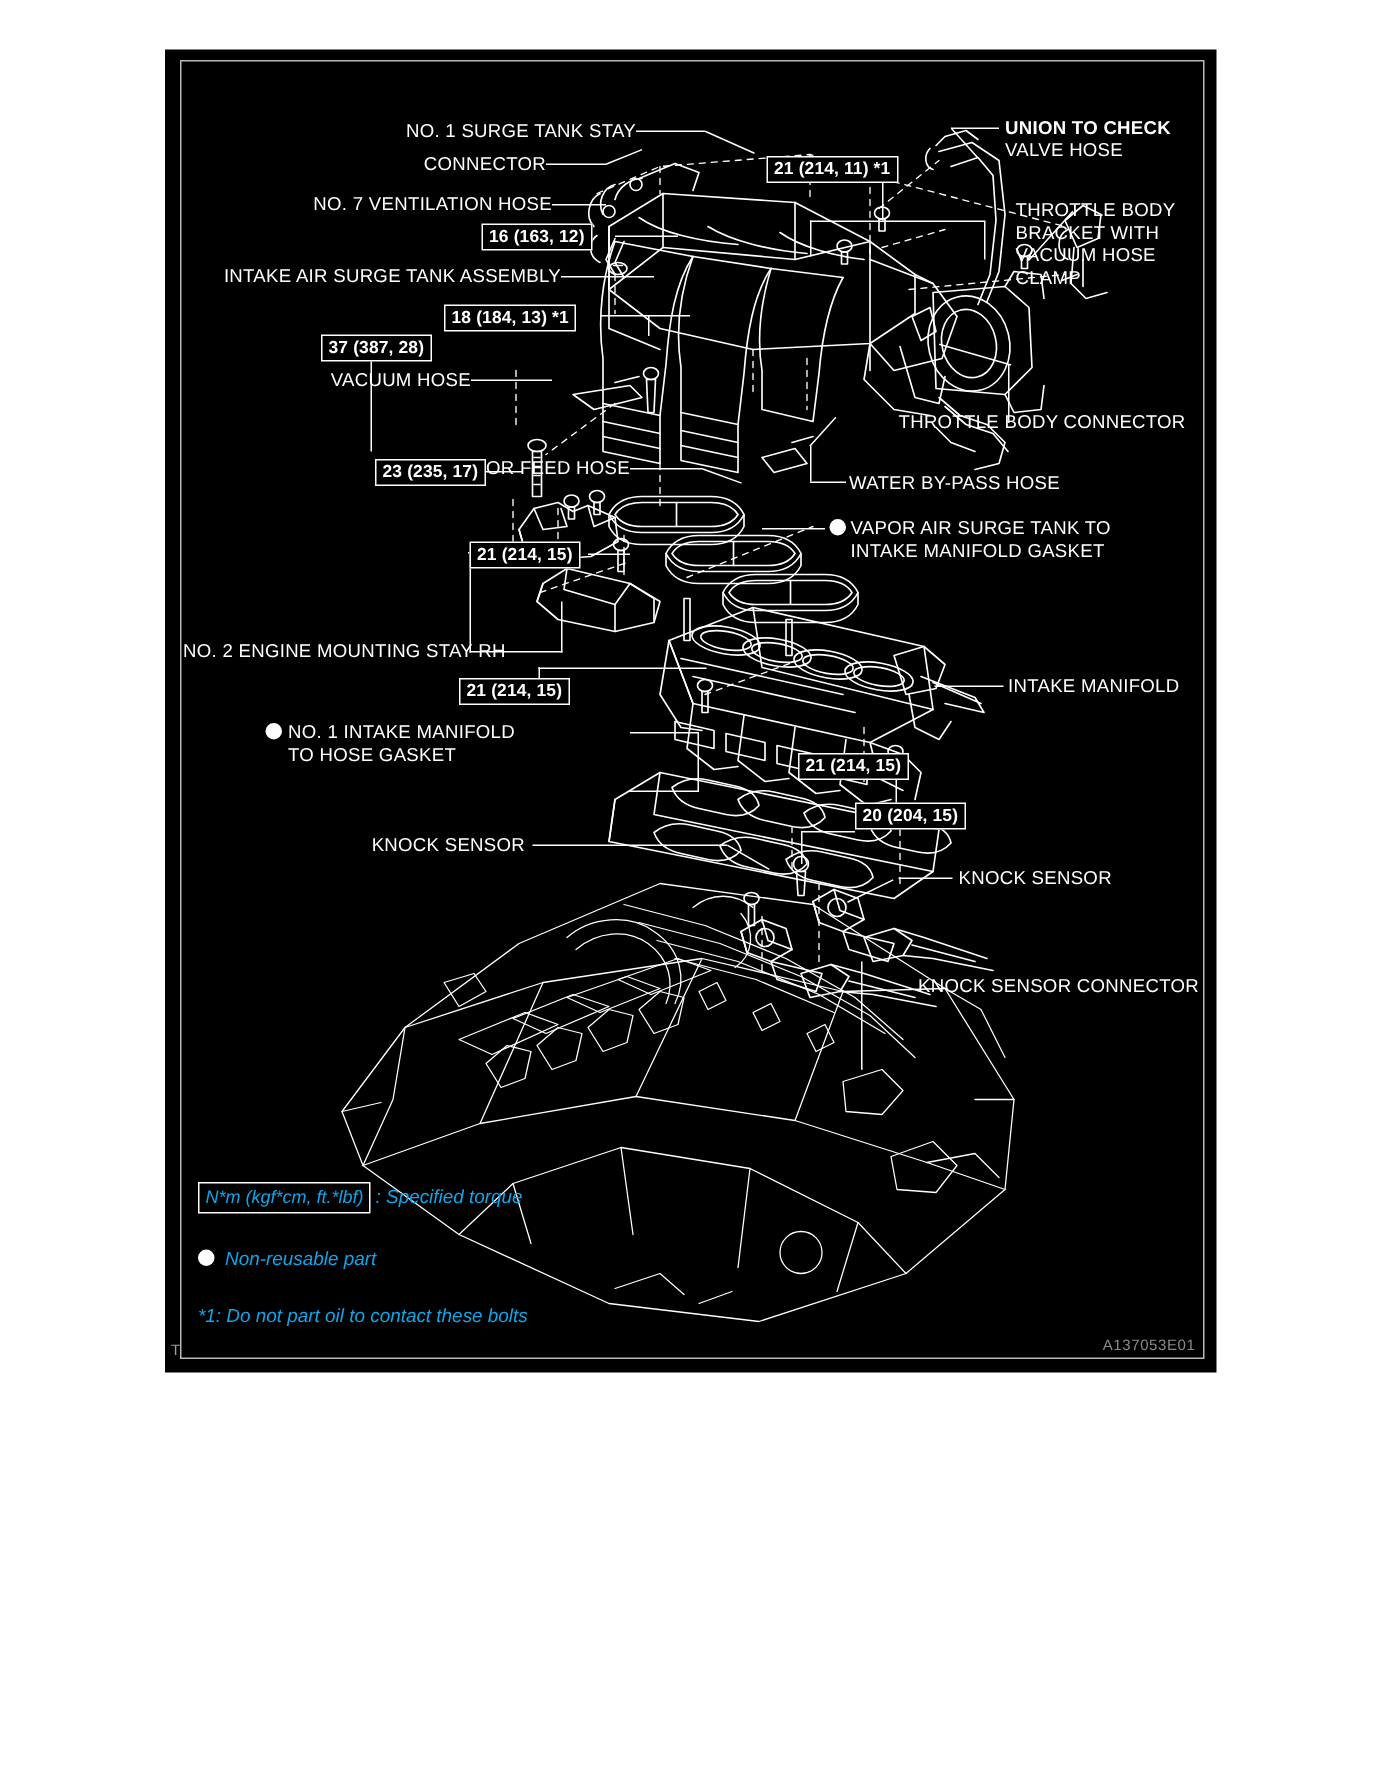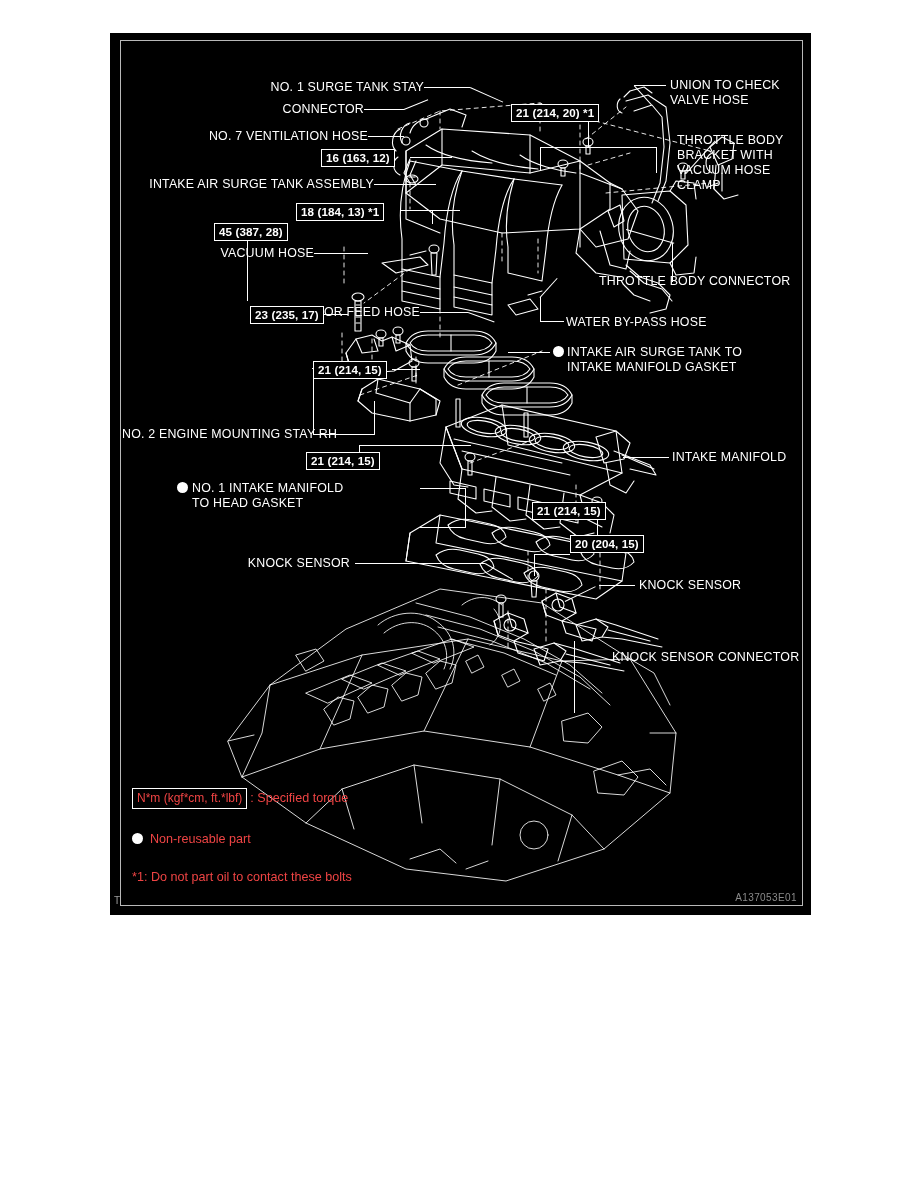--- a/index.html
+++ b/index.html
@@ -85,24 +85,25 @@
   .bullet {
     position: absolute;
     width: 11px; height: 11px;
     border-radius: 50%;
     background: #ffffff;
   }
   
   #legend { position: absolute; left: 22px; top: 755px; }
   .legend-row {
     position: relative;
-    color: #ef4444;
+    color: #0ea5e9;
     font-size: 12.6px;
     line-height: 16px;
     white-space: nowrap;
+    font-style: italic;
   }
   .legend-box {
     display: inline-block;
     border: 1.5px solid #ffffff;
     padding: 1px 4px 2px 4px;
     font-size: 12px;
     vertical-align: middle;
   }
   #corner-code {
     position: absolute;
@@ -536,49 +537,49 @@
     <div class="ld h" style="left:464px;top:679px;width:1px;"></div>
 
     <div class="lbl r" style="left:60px;top:47px;width:254px;">NO. 1 SURGE TANK STAY</div>
     <div class="lbl r" style="left:60px;top:69px;width:194px;">CONNECTOR</div>
     <div class="lbl r" style="left:20px;top:96px;width:238px;">NO. 7 VENTILATION HOSE</div>
     <div class="lbl r" style="left:0px;top:144px;width:264px;">INTAKE AIR SURGE TANK ASSEMBLY</div>
     <div class="lbl r" style="left:60px;top:213px;width:144px;">VACUUM HOSE</div>
     <div class="lbl r" style="left:150px;top:272px;width:160px;">VAPOR FEED HOSE</div>
     <div class="lbl" style="left:12px;top:394px;">NO. 2 ENGINE MOUNTING STAY RH</div>
 
-    <div class="lbl" style="left:560px;top:45px;">UNION TO CHECK</div>
+    <div class="lbl" style="left:560px;top:45px;font-weight:bold;">UNION TO CHECK</div>
     <div class="lbl" style="left:560px;top:60px;">VALVE HOSE</div>
 
     <div class="lbl" style="left:567px;top:100px;">THROTTLE BODY</div>
     <div class="lbl" style="left:567px;top:115px;">BRACKET WITH</div>
     <div class="lbl" style="left:567px;top:130px;">VACUUM HOSE</div>
     <div class="lbl" style="left:567px;top:145px;">CLAMP</div>
 
     <div class="lbl" style="left:489px;top:241px;">THROTTLE BODY CONNECTOR</div>
     <div class="lbl" style="left:456px;top:282px;">WATER BY-PASS HOSE</div>
 
     <div class="bullet" style="left:443px;top:313px;"></div>
-    <div class="lbl" style="left:457px;top:312px;">INTAKE AIR SURGE TANK TO</div>
+    <div class="lbl" style="left:457px;top:312px;">VAPOR AIR SURGE TANK TO</div>
     <div class="lbl" style="left:457px;top:327px;">INTAKE MANIFOLD GASKET</div>
 
     <div class="lbl" style="left:562px;top:417px;">INTAKE MANIFOLD</div>
 
     <div class="bullet" style="left:67px;top:449px;"></div>
     <div class="lbl" style="left:82px;top:448px;">NO. 1 INTAKE MANIFOLD</div>
-    <div class="lbl" style="left:82px;top:463px;">TO HEAD GASKET</div>
+    <div class="lbl" style="left:82px;top:463px;">TO HOSE GASKET</div>
 
     <div class="lbl r" style="left:60px;top:523px;width:180px;">KNOCK SENSOR</div>
     <div class="lbl" style="left:529px;top:545px;">KNOCK SENSOR</div>
     <div class="lbl" style="left:478px;top:617px;margin-left:24px;">KNOCK SENSOR CONNECTOR</div>
 
     <div class="tq" style="left:211px;top:116px;">16 (163, 12)</div>
     <div class="tq" style="left:186px;top:170px;">18 (184, 13) *1</div>
-    <div class="tq" style="left:401px;top:71px;">21 (214, 20) *1</div>
-    <div class="tq" style="left:104px;top:190px;">45 (387, 28)</div>
+    <div class="tq" style="left:401px;top:71px;">21 (214, 11) *1</div>
+    <div class="tq" style="left:104px;top:190px;">37 (387, 28)</div>
     <div class="tq" style="left:140px;top:273px;">23 (235, 17)</div>
     <div class="tq" style="left:203px;top:328px;">21 (214, 15)</div>
     <div class="tq" style="left:196px;top:419px;">21 (214, 15)</div>
     <div class="tq" style="left:422px;top:469px;">21 (214, 15)</div>
     <div class="tq" style="left:460px;top:502px;">20 (204, 15)</div>
 
     <div id="legend">
       <div class="legend-row" style="margin-bottom:22px;">
         <span class="legend-box">N*m (kgf*cm, ft.*lbf)</span><span style="margin-left:3px;">: Specified torque</span>
       </div>

